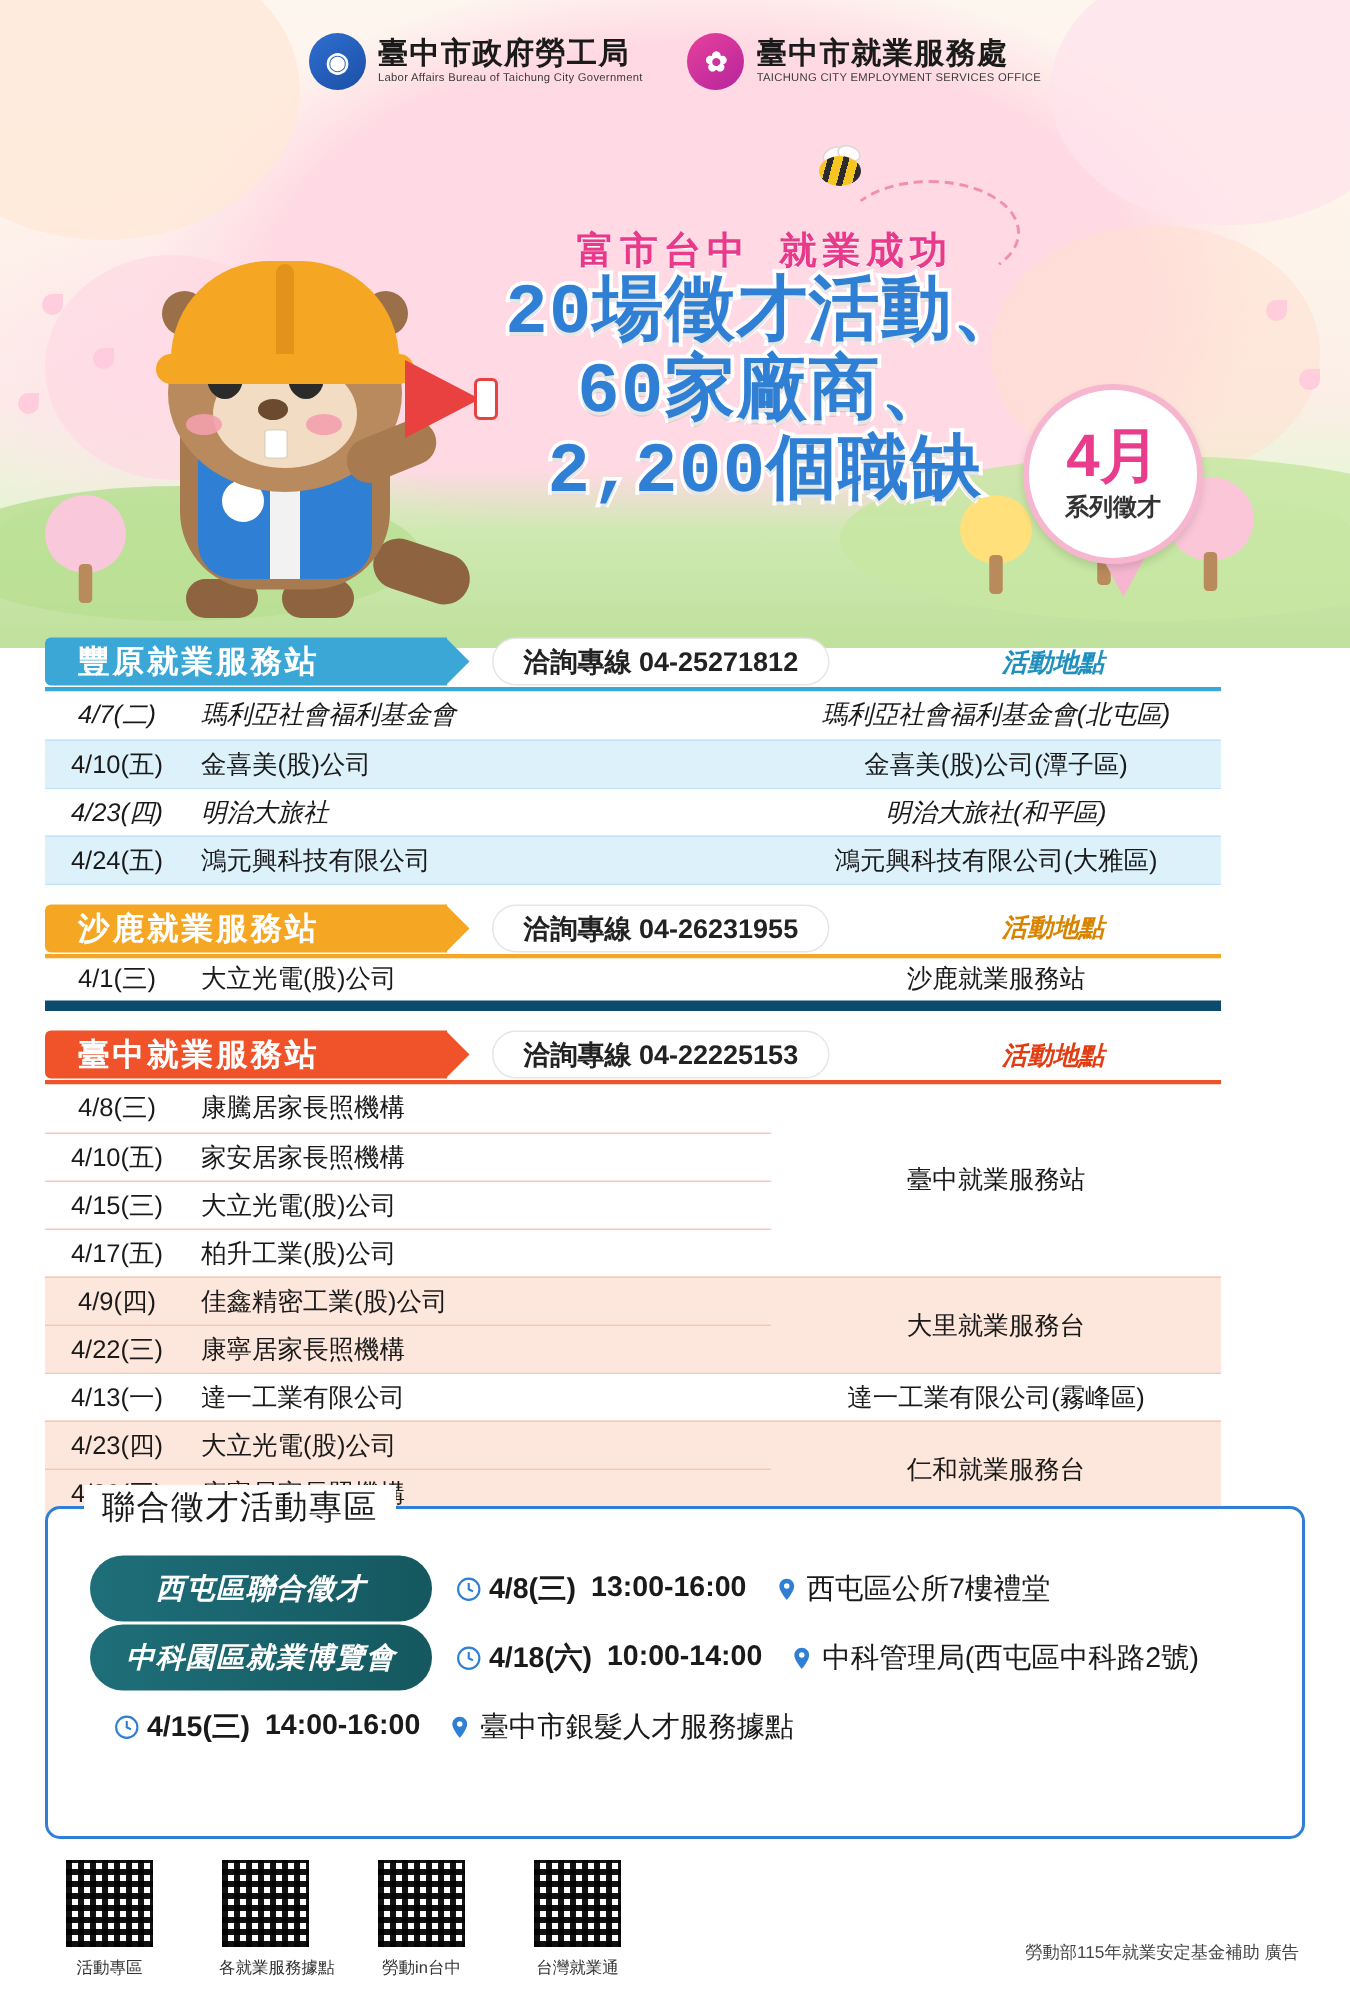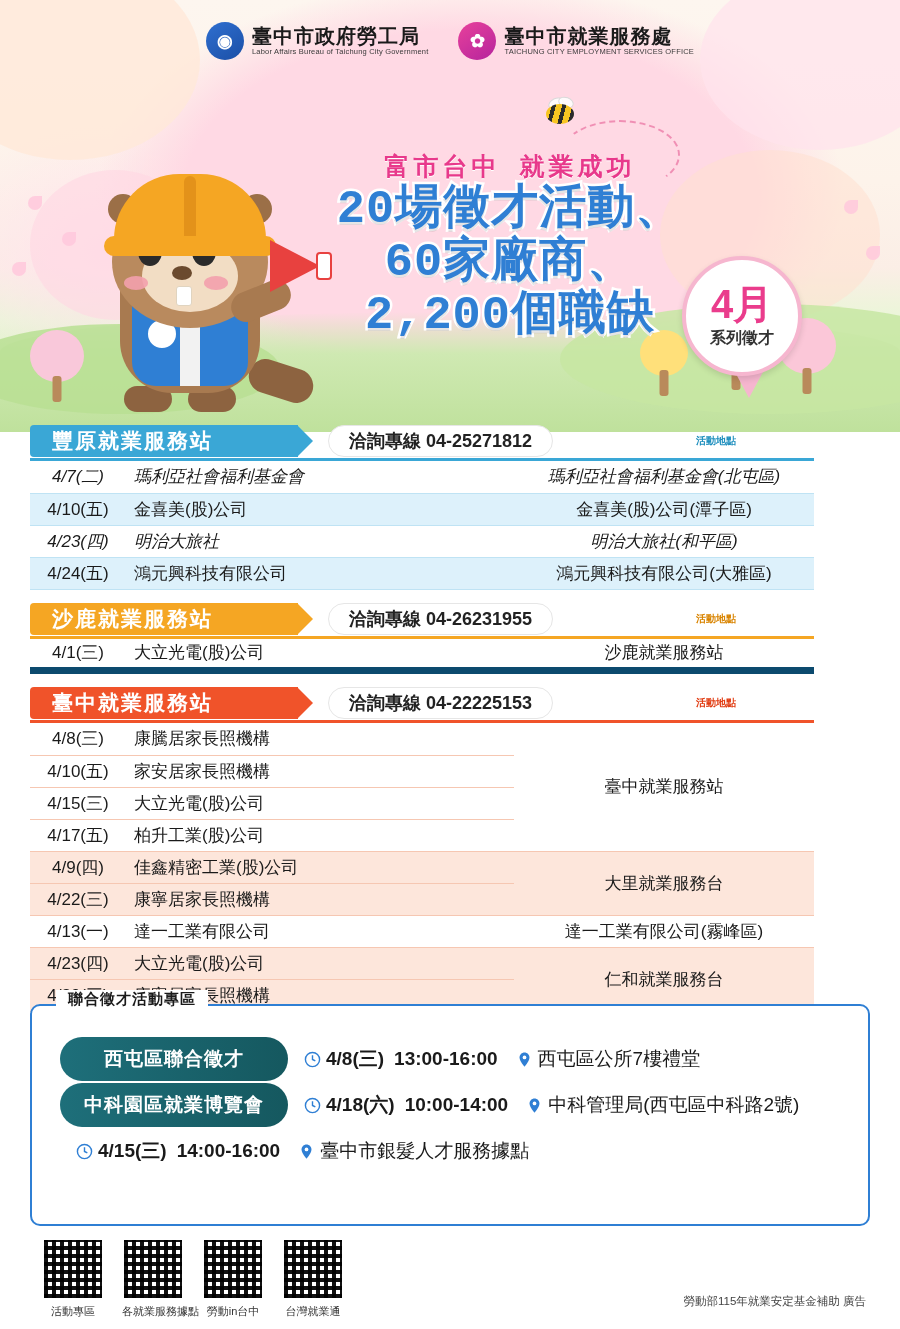--- a/index.html
+++ b/index.html
@@ -130,21 +130,21 @@
   .st-tag.blue:after { border-left-color:#3aa7d6; }
   .st-tag.orange { background:#f5a623; }
   .st-tag.orange:after { border-left-color:#f5a623; }
   .st-tag.red { background:#f0532a; }
   .st-tag.red:after { border-left-color:#f0532a; }
 
   .st-phone {
     margin-left:30px; background:#fff; border-radius:16px; padding:3px 20px;
     font-size:18px; font-weight:bold; color:#222; border:1px solid #e6e6e6;
   }
-  .st-place { margin-left:auto; font-size:10px; font-weight:bold; padding-right:78px; }
+  .st-place { margin-left:auto; font-size:17px; font-weight:bold; padding-right:78px;font-style:italic; }
   .st-place.blue { color:#1f8fbe; }
   .st-place.orange { color:#d98400; }
   .st-place.red { color:#e13c12; }
 
   table.grid { width:100%; border-collapse:collapse; table-layout:fixed; }
   table.grid td { height:32px; font-size:17px; color:#1a1a1a; padding:0 8px; }
   td.date { width:96px; text-align:center; font-size:16.5px; }
   td.comp { text-align:left; padding-left:12px; }
   td.loc { width:300px; text-align:center; }
 
@@ -158,36 +158,37 @@
   .orange-block table.grid td { border-bottom:7px solid #0c4a6e; }
   .red-block table.grid td { border-bottom:1px solid #f6c7b2; }
   .blue-block { border-top:3px solid #3aa7d6; }
   .orange-block { border-top:3px solid #f5a623; }
   .red-block { border-top:3px solid #f0532a; }
 
   
   .union { position:absolute; left:30px; top:1004px; width:840px; height:222px;
     border:2px solid #2f7fd4; border-radius:10px; background:#ffffff; }
   .union-title { position:absolute; left:24px; top:-16px; background:#fff; padding:0 12px;
-    font-size:15px; font-weight:bold; color:#1a1a1a; letter-spacing:1px; }
+    font-size:22px; font-weight:normal; color:#1a1a1a; letter-spacing:1px; }
   .u-row { display:flex; align-items:center; margin:0 28px; height:46px; }
   .u-rows { padding-top:30px; }
   .u-pill {
     width:228px; height:44px; border-radius:22px; display:flex; align-items:center; justify-content:center;
     color:#fff; font-size:19px; font-weight:bold; letter-spacing:1px;
     background:linear-gradient(90deg,#1e6f7a,#15585f);
+    font-style:italic;
   }
   .u-date { font-size:19px; font-weight:bold; color:#1a1a1a; margin-left:16px; white-space:nowrap; }
   .u-time { font-size:19px; font-weight:bold; color:#1a1a1a; margin-left:10px; white-space:nowrap; }
   .u-loc { font-size:19px; color:#1a1a1a; margin-left:18px; white-space:nowrap; }
   .ic { display:inline-block; width:17px; height:17px; vertical-align:-3px; margin-right:5px; }
 
   
   .footer { position:absolute; left:0; top:1238px; width:900px; height:91px; }
-  .qrs { position:absolute; left:42px; top:0; display:flex; gap:18px; }
+  .qrs { position:absolute; left:42px; top:0; display:flex; gap:42px; }
   .qr-item { width:62px; text-align:center; }
   .qr { width:62px; height:62px; background:
       repeating-linear-gradient(90deg,#111 0 4px,#fff 4px 8px),
       repeating-linear-gradient(0deg,#111 0 4px,#fff 4px 8px);
       background-blend-mode:multiply; border:2px solid #fff; }
   .qr-label { font-size:11px; color:#333; margin-top:4px; white-space:nowrap; }
   .foot-note { position:absolute; right:34px; top:56px; font-size:11.5px; color:#444; }
 </style>
 </head>
 <body>

